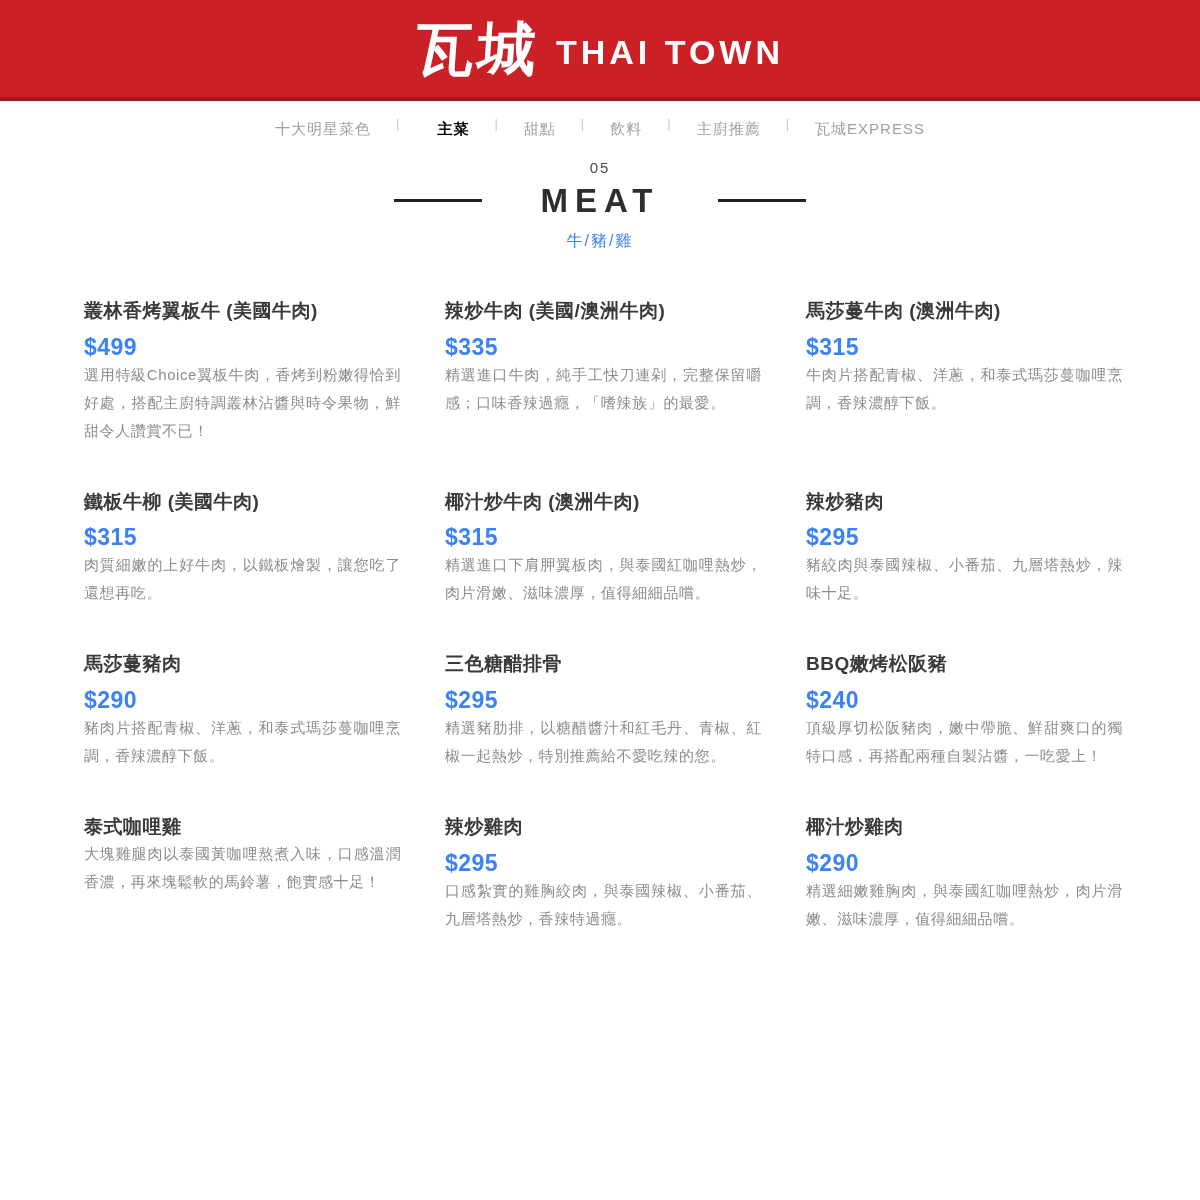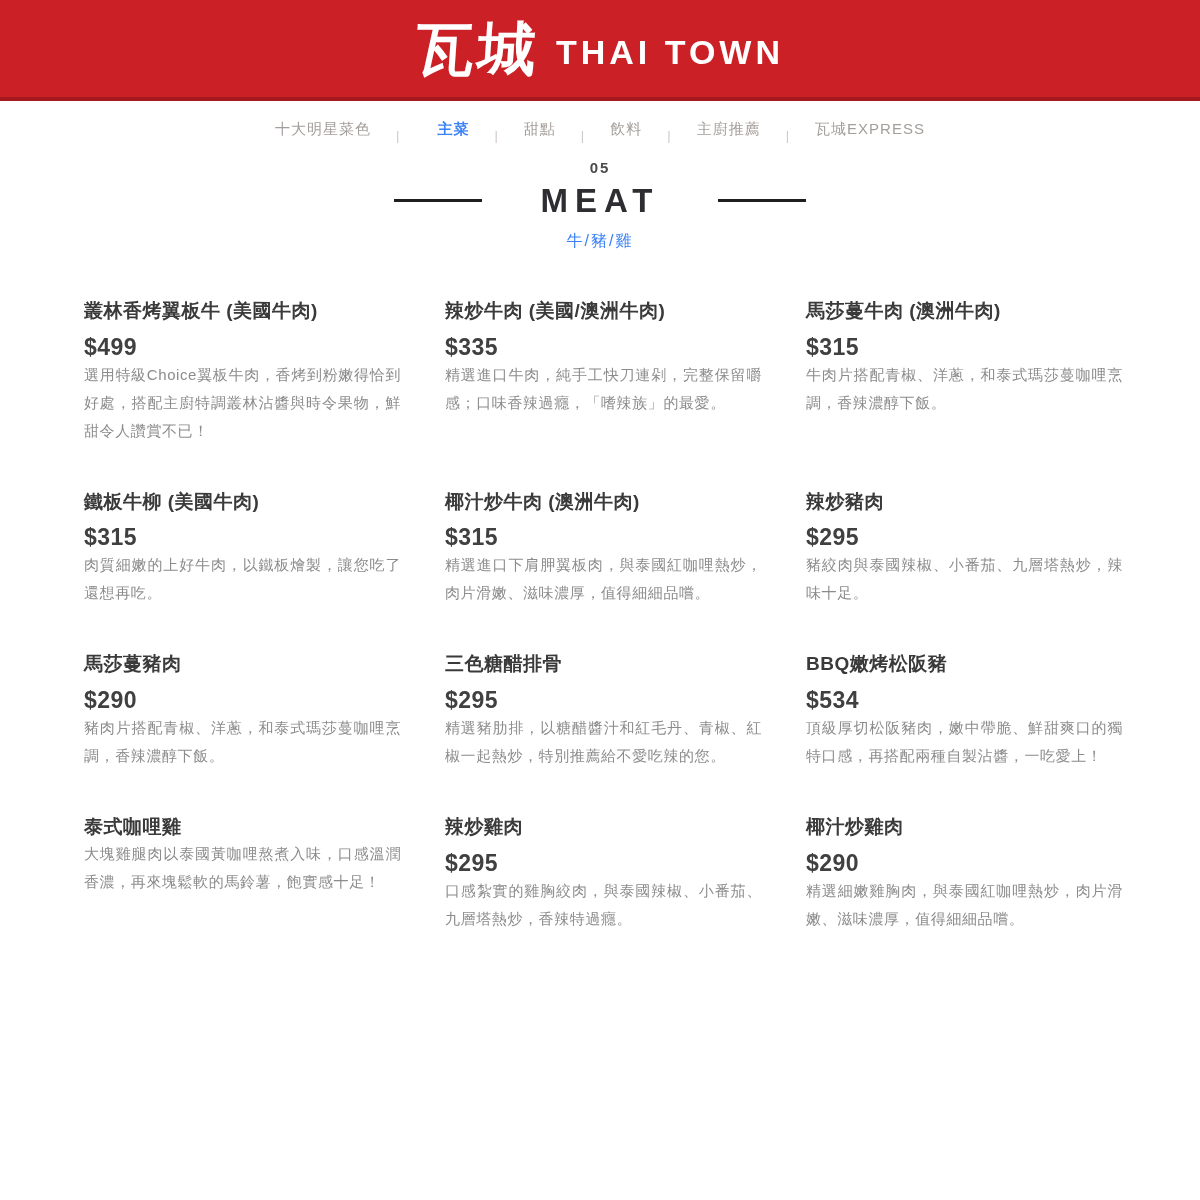--- a/index.html
+++ b/index.html
@@ -41,43 +41,43 @@
     font-weight: 700;
     letter-spacing: 4px;
     line-height: 1;
     padding-top: 6px;
   }
 
   
   .nav {
     margin-top: 15px;
     display: flex;
-    align-items: flex-end;
+    align-items: flex-start;
     justify-content: center;
     font-size: 15px;
     color: #a49e9b;
     letter-spacing: 1px;
   }
   .nav-item {
     padding: 4px 25px;
     cursor: pointer;
     white-space: nowrap;
   }
   .nav-item.active {
-    color: #3b82f6;
+    color: #000000;
     font-weight: 700;
     padding-left: 37px;
   }
   .nav-sep { color: #cfc9c6; font-size: 13px; }
 
   
   .section-head { text-align: center; margin-top: 16px; }
   .section-number {
     font-size: 15px;
-    font-weight: 700;
+    font-weight: 400;
     color: #4a4a4a;
     letter-spacing: 2px;
   }
   .section-title-row {
     display: flex;
     align-items: center;
     justify-content: center;
     margin-top: 8px;
     gap: 58px;
   }
@@ -114,21 +114,21 @@
   .menu-name {
     font-size: 19px;
     font-weight: 700;
     color: #3a3a3a;
     letter-spacing: 0.5px;
     line-height: 1.35;
   }
   .menu-price {
     font-size: 23px;
     font-weight: 700;
-    color: #404040;
+    color: #3b82f6;
     margin-top: 10px;
     letter-spacing: 0.5px;
   }
   .menu-desc {
     font-size: 15px;
     color: #8c8c8c;
     line-height: 28px;
     letter-spacing: 0.6px;
     text-align: justify;
   }
@@ -203,21 +203,21 @@
     <div class="menu-price">$290</div>
     <p class="menu-desc">豬肉片搭配青椒、洋蔥，和泰式瑪莎蔓咖哩烹調，香辣濃醇下飯。</p>
   </article>
     <article class="menu-card">
     <h3 class="menu-name">三色糖醋排骨</h3>
     <div class="menu-price">$295</div>
     <p class="menu-desc">精選豬肋排，以糖醋醬汁和紅毛丹、青椒、紅椒一起熱炒，特別推薦給不愛吃辣的您。</p>
   </article>
     <article class="menu-card">
     <h3 class="menu-name">BBQ嫩烤松阪豬</h3>
-    <div class="menu-price">$534</div>
+    <div class="menu-price">$240</div>
     <p class="menu-desc">頂級厚切松阪豬肉，嫩中帶脆、鮮甜爽口的獨特口感，再搭配兩種自製沾醬，一吃愛上！</p>
   </article>
     <article class="menu-card">
     <h3 class="menu-name">泰式咖哩雞</h3>
     <p class="menu-desc">大塊雞腿肉以泰國黃咖哩熬煮入味，口感溫潤香濃，再來塊鬆軟的馬鈴薯，飽實感十足！</p>
   </article>
     <article class="menu-card">
     <h3 class="menu-name">辣炒雞肉</h3>
     <div class="menu-price">$295</div>
     <p class="menu-desc">口感紮實的雞胸絞肉，與泰國辣椒、小番茄、九層塔熱炒，香辣特過癮。</p>

